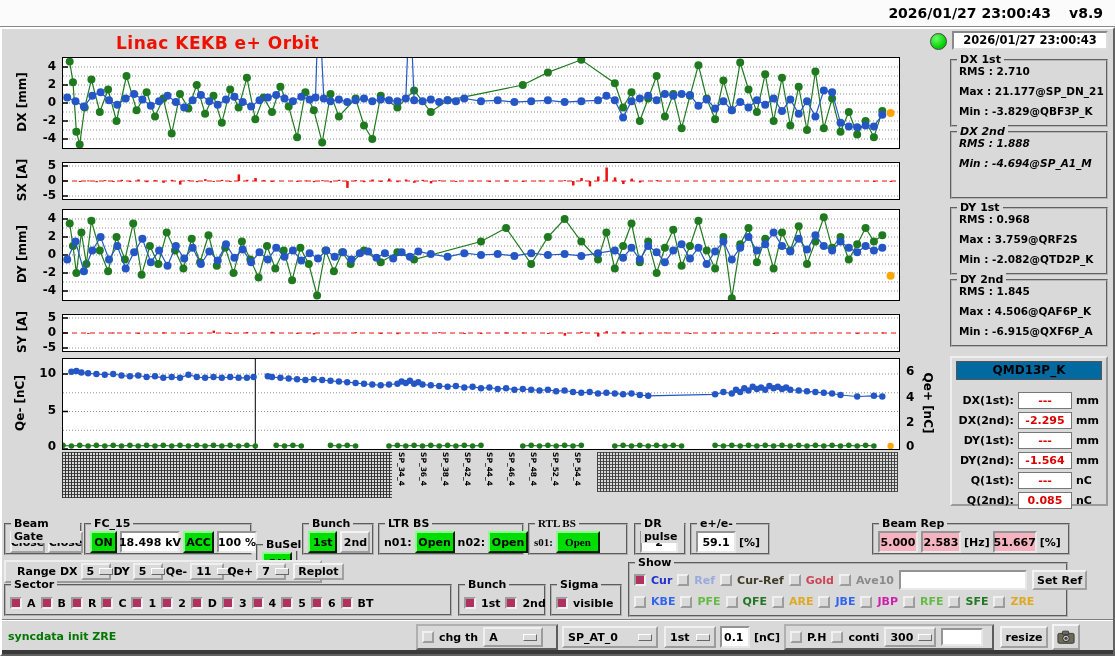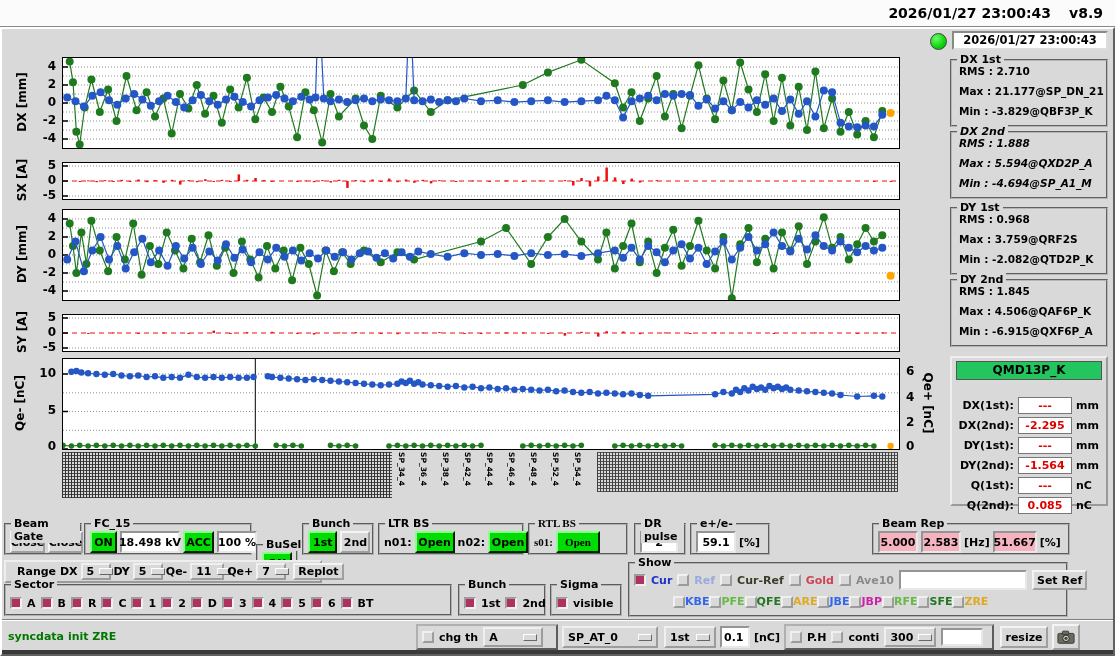--- a/index.html
+++ b/index.html
@@ -23,21 +23,21 @@
      background:repeating-linear-gradient(90deg,#1a1a1a 0 1px,transparent 1px 3px),
                 repeating-linear-gradient(0deg,#333 0 1px,transparent 1px 3px);}
   .noise.n2{height:40px;opacity:.8;}
   .bpmlabels{position:absolute;left:335px;top:0;width:196px;display:flex;gap:13px;}
   .bpm{writing-mode:vertical-rl;font-size:7.5px;font-weight:bold;letter-spacing:0;}
   
   .statbox{position:absolute;left:950px;width:158px;height:68px;border:2px groove #b5b5b5;background:#d9d9d9;box-sizing:border-box;}
   .statbox .t,.grp .t{position:absolute;top:-8px;left:5px;background:#d9d9d9;padding:0 3px;font-size:11px;line-height:13px;}
   .sline{font-size:10.5px;line-height:20px;padding-left:7px;white-space:nowrap;}
   .qmd{position:absolute;left:950px;top:356px;width:158px;height:150px;border:2px outset #eee;background:#d9d9d9;box-sizing:border-box;padding:3px 4px;}
-  .qmdtitle{background:#22c55e;border:1px solid #555;text-align:center;font-size:12px;height:17px;line-height:17px;margin-bottom:15px;}
+  .qmdtitle{background:#0369a1;border:1px solid #555;text-align:center;font-size:12px;height:17px;line-height:17px;margin-bottom:10px;}
   .qmdrow{display:flex;align-items:center;height:20px;font-size:11px;}
   .qmdrow .l{width:58px;text-align:right;}
   .qmdrow .v{width:52px;height:15px;line-height:15px;background:#fff;border:1px solid #777;color:#dd0000;text-align:center;margin:0 4px;font-size:11px;}
   .statusdot{position:absolute;left:930px;top:33px;width:15px;height:15px;border-radius:50%;
      background:radial-gradient(circle at 35% 30%,#66ff66,#00cc00 70%);border:1px solid #444;}
   .dtbox{position:absolute;left:952px;top:31px;width:156px;height:19px;background:#fff;border:2px inset #ddd;box-sizing:border-box;
      text-align:center;font-size:11.5px;line-height:15px;}
   
   .grp{position:absolute;border:2px groove #b0b0b0;background:#d9d9d9;box-sizing:border-box;}
   .grp .row{display:flex;align-items:center;height:100%;padding:3px 4px 0;gap:3px;}
@@ -66,20 +66,21 @@
 
 <div class="app">
 
   <div class="topbar">
     <div class="topbar-text">
       <span>2026/01/27 23:00:43</span>
       <span>v8.9</span>
     </div>
   </div>
 
+  <div class="title">Linac KEKB e+ Orbit</div>
 
   <div class="plot" style="top:57px;height:90px;">
       <svg width="836" height="90">
         <line x1="0" x2="836" y1="9.0" y2="9.0" stroke="#909090" stroke-width="1" stroke-dasharray="1 2"></line>
         <line x1="0" x2="836" y1="18.0" y2="18.0" stroke="#909090" stroke-width="1" stroke-dasharray="1 2"></line>
         <line x1="0" x2="836" y1="27.0" y2="27.0" stroke="#909090" stroke-width="1" stroke-dasharray="1 2"></line>
         <line x1="0" x2="836" y1="36.0" y2="36.0" stroke="#909090" stroke-width="1" stroke-dasharray="1 2"></line>
         <line x1="0" x2="836" y1="45.0" y2="45.0" stroke="#909090" stroke-width="1" stroke-dasharray="1 2"></line>
         <line x1="0" x2="836" y1="54.0" y2="54.0" stroke="#909090" stroke-width="1" stroke-dasharray="1 2"></line>
         <line x1="0" x2="836" y1="63.0" y2="63.0" stroke="#909090" stroke-width="1" stroke-dasharray="1 2"></line>
@@ -829,21 +830,20 @@
 
   <div class="statbox" style="top:59px;">
     <span class="t">DX 1st</span>
     <div class="sline"><span>RMS :</span> <span>2.710</span></div>
     <div class="sline"><span>Max :</span> <span>21.177@SP_DN_21</span></div>
     <div class="sline"><span>Min :</span> <span>-3.829@QBF3P_K</span></div>
   </div>
   <div class="statbox" style="top:131px;font-style:italic;">
     <span class="t">DX 2nd</span>
     <div class="sline"><span>RMS :</span> <span>1.888</span></div>
-    <div class="sline"><span>Max :</span> <span>5.594@QXD2P_A</span></div>
     <div class="sline"><span>Min :</span> <span>-4.694@SP_A1_M</span></div>
   </div>
   <div class="statbox" style="top:207px;">
     <span class="t">DY 1st</span>
     <div class="sline"><span>RMS :</span> <span>0.968</span></div>
     <div class="sline"><span>Max :</span> <span>3.759@QRF2S</span></div>
     <div class="sline"><span>Min :</span> <span>-2.082@QTD2P_K</span></div>
   </div>
   <div class="statbox" style="top:279px;">
     <span class="t">DY 2nd</span>
@@ -1034,21 +1034,21 @@
         <span class="cblbl" style="color: rgb(153, 170, 221);">Ref</span>
       <span class="cb"></span>
         <span class="cblbl" style="color: rgb(60, 60, 40);">Cur-Ref</span>
       <span class="cb"></span>
         <span class="cblbl" style="color: rgb(204, 68, 85);">Gold</span>
       <span class="cb"></span>
         <span class="cblbl" style="color: rgb(138, 138, 138);">Ave10</span>
       <input class="tfield" style="width: 128px; height: 20px;">
       <span class="btn" style="height:20px;">Set Ref</span>
     </div>
-    <div style="display:flex;align-items:center;padding:5px 4px 0;margin-left:39px;">
+    <div style="display:flex;align-items:center;gap:5px;padding:5px 4px 0;">
       <span class="cb"></span>
         <span class="cblbl" style="color: rgb(51, 102, 238);">KBE</span>
       <span class="cb"></span>
         <span class="cblbl" style="color: rgb(102, 187, 68);">PFE</span>
       <span class="cb"></span>
         <span class="cblbl" style="color: rgb(34, 119, 34);">QFE</span>
       <span class="cb"></span>
         <span class="cblbl" style="color: rgb(221, 170, 34);">ARE</span>
       <span class="cb"></span>
         <span class="cblbl" style="color: rgb(51, 102, 238);">JBE</span>

